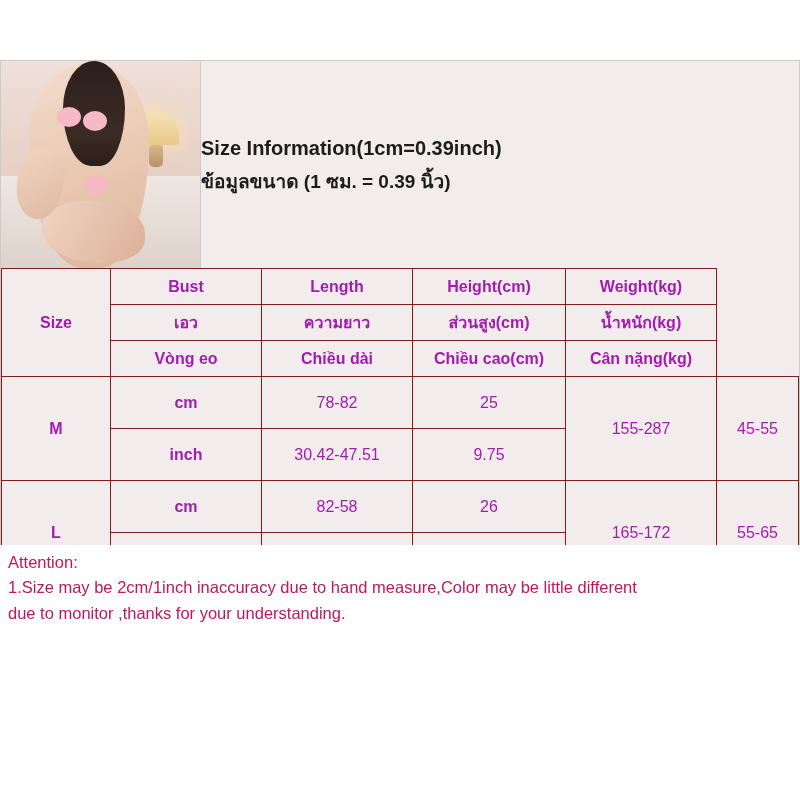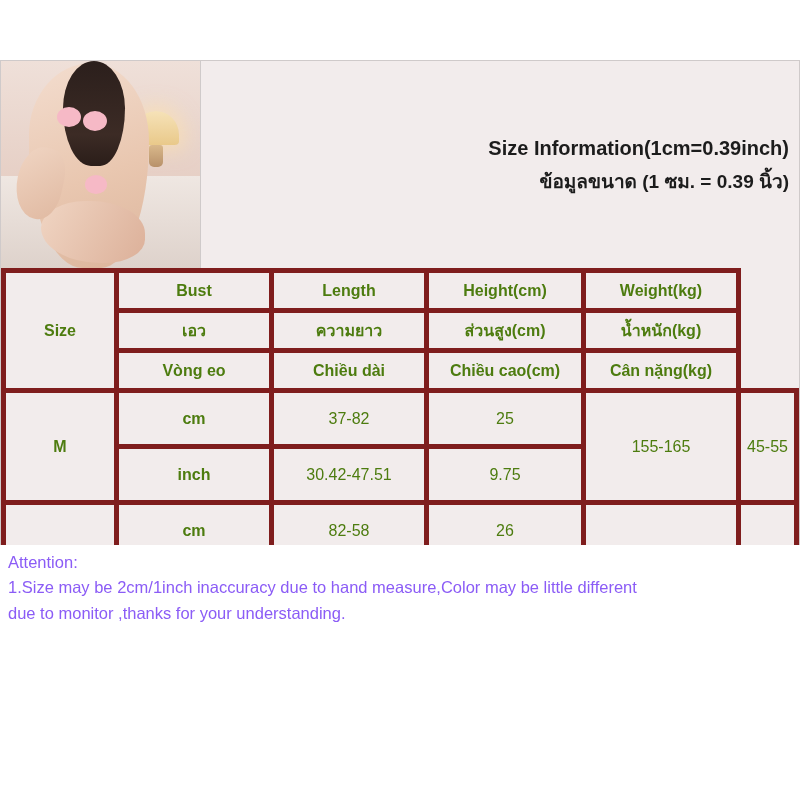--- a/index.html
+++ b/index.html
@@ -129,47 +129,47 @@
   }
   .censor.c1 { left: 56px; top: 46px; width: 24px; height: 20px; }
   .censor.c2 { left: 82px; top: 50px; width: 24px; height: 20px; }
   .censor.c3 { left: 84px; top: 114px; width: 22px; height: 19px; }
 
   .title-cell {
     flex: 1;
     background: #f2ecec;
     display: flex;
     flex-direction: column;
-    align-items: flex-end;
+    align-items: flex-start;
     justify-content: center;
     gap: 9px;
-    padding: 0 10px;
+    padding: 0 0;
     box-sizing: border-box;
   }
   .title-line {
     font-weight: bold;
     font-size: 20px;
     color: #1c1c1c;
     text-align: center;
     line-height: 1.25;
   }
   .title-line.thai { font-size: 19px; }
 
   
   table.size-table {
     width: 100%;
     border-collapse: collapse;
     table-layout: fixed;
   }
   table.size-table td {
-    border: 5px solid #7f1d1d;
+    border: 1px solid #7f1d1d;
     text-align: center;
     vertical-align: middle;
     font-size: 16px;
-    color: #4d7c0f;
+    color: #a21caf;
     background: #f2ecec;
     padding: 3px 2px;
   }
   td.hdr {
     font-weight: bold;
     height: 29px;
   }
   td.size-label {
     font-weight: bold;
     font-size: 24px;
@@ -199,21 +199,21 @@
     top: 545px;
     width: 800px;
     padding: 6px 8px 0 8px;
     box-sizing: border-box;
     background: #ffffff;
   }
   .attention p {
     margin: 0 0 2px 0;
     font-size: 16.5px;
     line-height: 1.42;
-    color: #8b5cf6;
+    color: #be185d;
   }
 </style>
 </head>
 <body>
 
 <div class="page">
 
   <div class="chart-wrap">
 
     <div class="header-row">
@@ -256,23 +256,23 @@
         <tr>
           <td class="hdr">Vòng eo</td>
           <td class="hdr">Chiều dài</td>
           <td class="hdr">Chiều cao(cm)</td>
           <td class="hdr">Cân nặng(kg)</td>
         </tr>
 
         <tr>
           <td class="size-key" rowspan="2">M</td>
           <td class="unit">cm</td>
-          <td class="val">37-82</td>
+          <td class="val">78-82</td>
           <td class="val">25</td>
-          <td class="val-big" rowspan="2">155-165</td>
+          <td class="val-big" rowspan="2">155-287</td>
           <td class="val-big" rowspan="2">45-55</td>
         </tr>
         <tr>
           <td class="unit">inch</td>
           <td class="val">30.42-47.51</td>
           <td class="val">9.75</td>
         </tr>
 
         <tr>
           <td class="size-key" rowspan="2">L</td>

